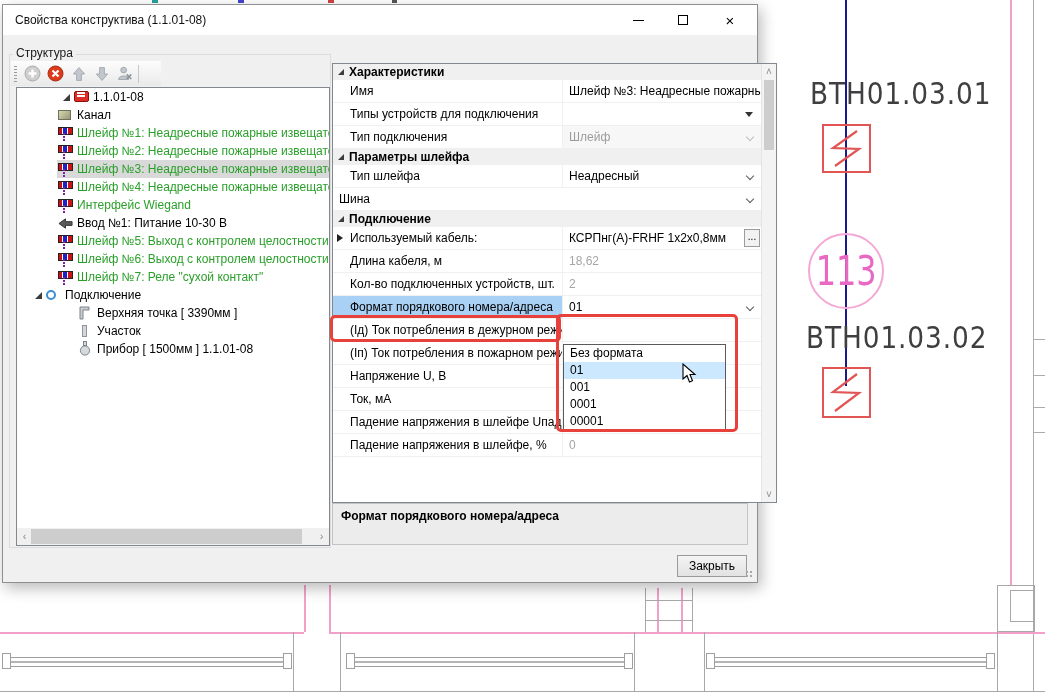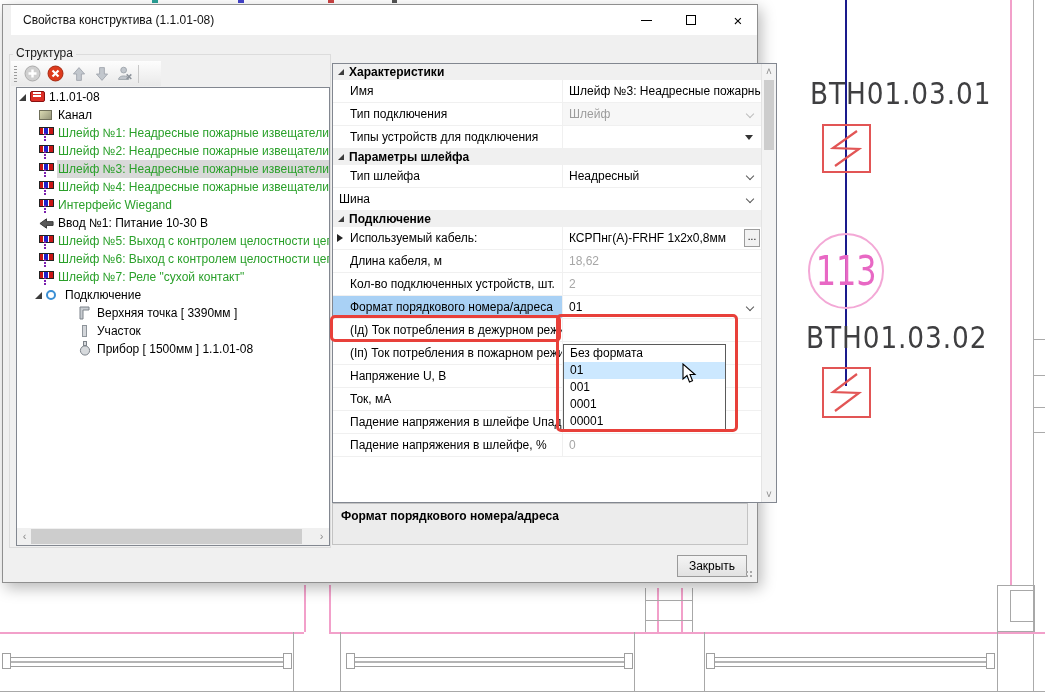--- a/index.html
+++ b/index.html
@@ -16,21 +16,21 @@
     display:flex; align-items:center; justify-content:center; }
   .room-num { color:#e868c4; font-size:40px; font-family:"DejaVu Sans",sans-serif;
     transform:scaleX(.8); }
   .vline { position:absolute; }
   .hline { position:absolute; }
   .win-cap { position:absolute; height:16px; width:9px; border:1px solid #9f9f9f; background:#fff; }
 
   
   #dialog { position:absolute; left:2px; top:4px; width:756px; height:579px;
     background:#f0f0f0; border:1px solid #8f8f8f; box-shadow:3px 5px 14px rgba(0,0,0,.28); }
-  .titlebar { position:absolute; left:8px; top:0; right:0; height:30px; background:#fff; }
+  .titlebar { position:absolute; left:0; top:0; right:0; height:30px; background:#fff; }
   .title-text { position:absolute; left:12px; top:8px; font-size:12px; color:#111; }
   .winbtn { position:absolute; top:0; width:34px; height:30px; display:flex;
     align-items:center; justify-content:center; }
   .glyph-min { width:11px; height:1px; background:#000; }
   .glyph-max { width:10px; height:10px; border:1px solid #000; }
   .glyph-close { font-size:15px; line-height:15px; color:#000; }
 
   
   .groupbox { position:absolute; left:6px; top:49px; width:322px; height:494px;
     border:1px solid #dcdcdc; }
@@ -48,21 +48,21 @@
   
   .treebox { position:absolute; left:13px; top:82px; width:314px; height:459px;
     background:#fff; border:1px solid #828790; overflow:hidden; }
   .trow { position:relative; display:flex; align-items:center; height:18px; white-space:nowrap; }
   .trow.sel { background:linear-gradient(to right, transparent 40px, #d9d9d9 40px); }
   .tlabel { margin-left:5px; }
   .tlabel.green { color:#2aa02a; }
   .exp { width:0; height:0; border-left:7px solid transparent; border-bottom:7px solid #3c3c3c;
     margin-right:4px; flex:none; }
   .ticon { flex:none; display:inline-block; position:relative; width:14px; height:16px; }
-  .pl0 { padding-left:2px; } .pl1 { padding-left:22px; } .plc { padding-left:18px; } .pl2 { padding-left:61px; }
+  .pl0 { padding-left:2px;margin-left:44px; } .pl1 { padding-left:41px; } .plc { padding-left:18px; } .pl2 { padding-left:61px; }
 
   .i-device { width:15px; height:11px; margin-top:2px; background:#dd2f26; border:1px solid #8a1010; border-radius:2px; }
   .i-device::after { content:""; position:absolute; left:3px; top:6px; width:8px; height:2px; background:#fff; box-shadow:0 -3px 0 #fff; }
   .i-channel { width:13px; height:10px; margin-top:3px; background:linear-gradient(135deg,#d9d9b2,#96967a); border:1px solid #6f6f5a; }
   .i-loop::before { content:""; position:absolute; left:0; top:2px; width:13px; height:6px;
     border:1px solid #222;
     background:linear-gradient(to right,#c81414 0 3px,#fff 3px 4px,#2020c8 4px 8px,#fff 8px 9px,#c81414 9px 13px); }
   .i-loop::after { content:""; position:absolute; left:5px; top:8px; height:8px; border-left:2px dotted #7a1fae; }
   .i-circle { width:10px; height:10px; margin-top:3px; border:2px solid #3b8fd4; border-radius:50%; }
   .i-bar { width:5px; height:12px; margin:2px 0 0 4px; background:#d3d6da; border:1px solid #8f959b; }
@@ -357,31 +357,31 @@
         <div class="gcat">
           <span class="ctri"></span>
           <span>Характеристики</span>
         </div>
 
         <div class="grow">
           <span class="glabel">Имя</span>
           <span class="gval">Шлейф №3: Неадресные пожарные извещатели</span>
         </div>
         <div class="grow">
+          <span class="glabel">Типы устройств для подключения</span>
+          <span class="gval">
+              <span></span>
+              <span class="darr"></span>
+            </span>
+        </div>
+        <div class="grow">
           <span class="glabel">Тип подключения</span>
           <span class="gval disabled">
               <span>Шлейф</span>
               <span class="chev dim"></span>
-            </span>
-        </div>
-        <div class="grow">
-          <span class="glabel">Типы устройств для подключения</span>
-          <span class="gval">
-              <span></span>
-              <span class="darr"></span>
             </span>
         </div>
 
         <div class="gcat">
           <span class="ctri"></span>
           <span>Параметры шлейфа</span>
         </div>
 
         <div class="grow">
           <span class="glabel">Тип шлейфа</span>

